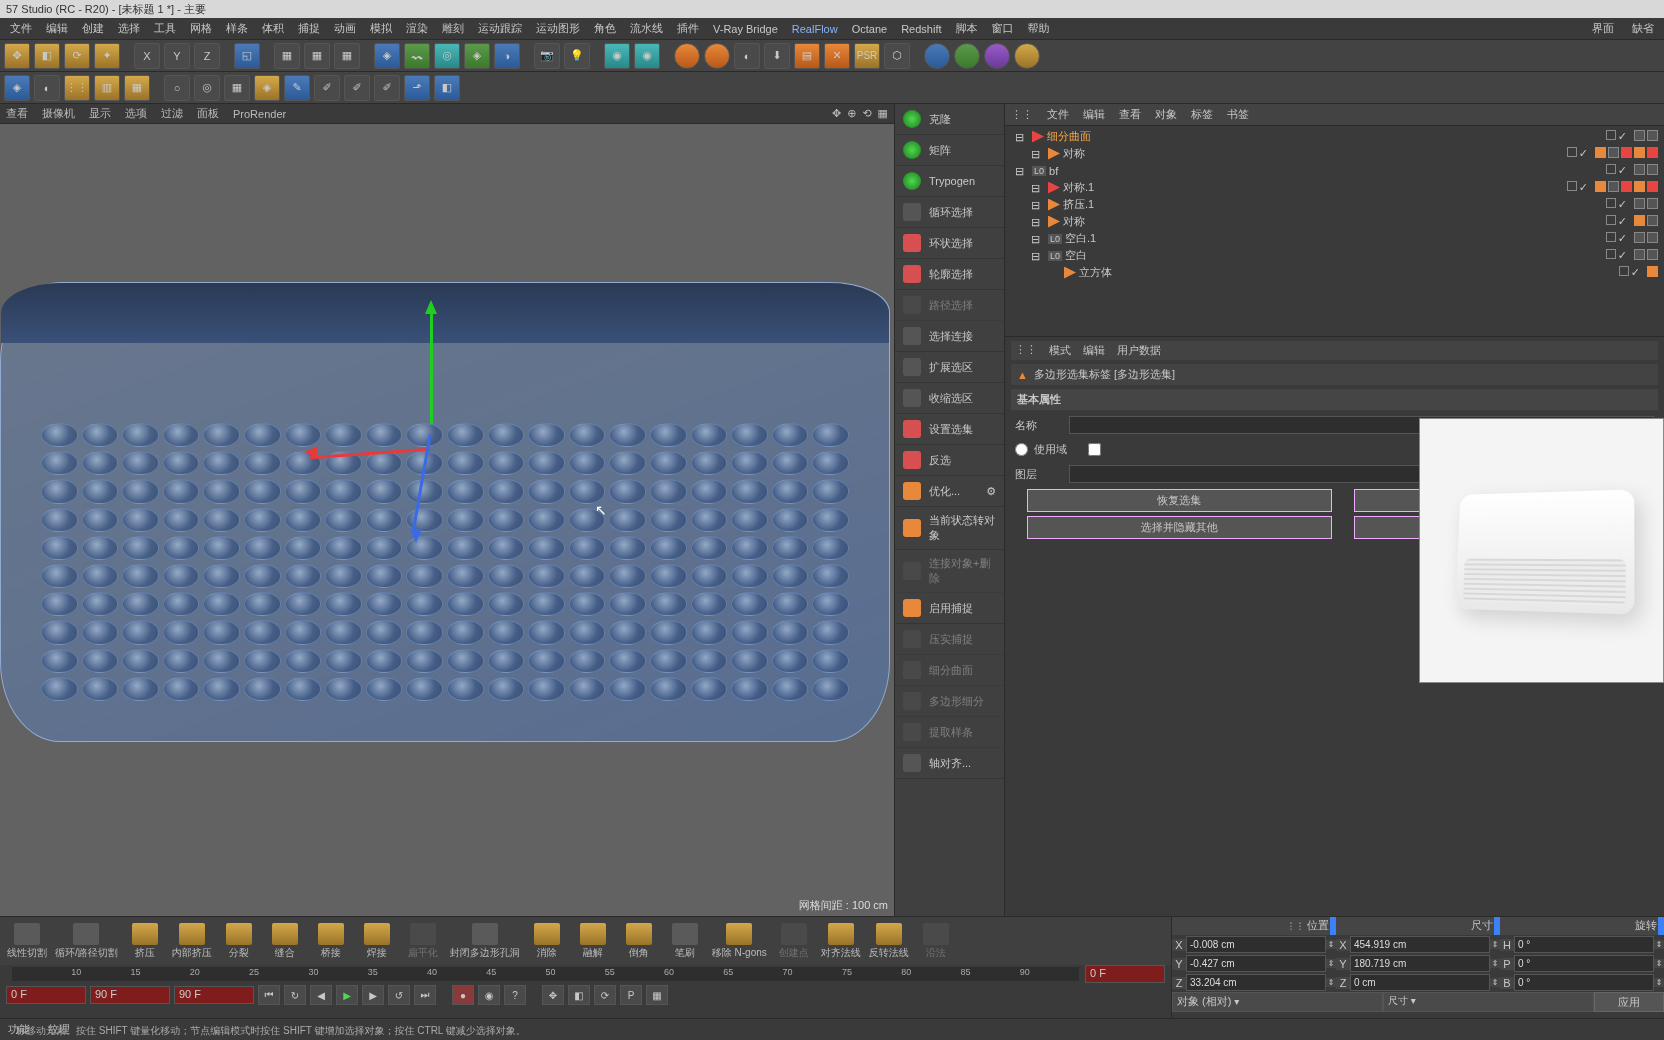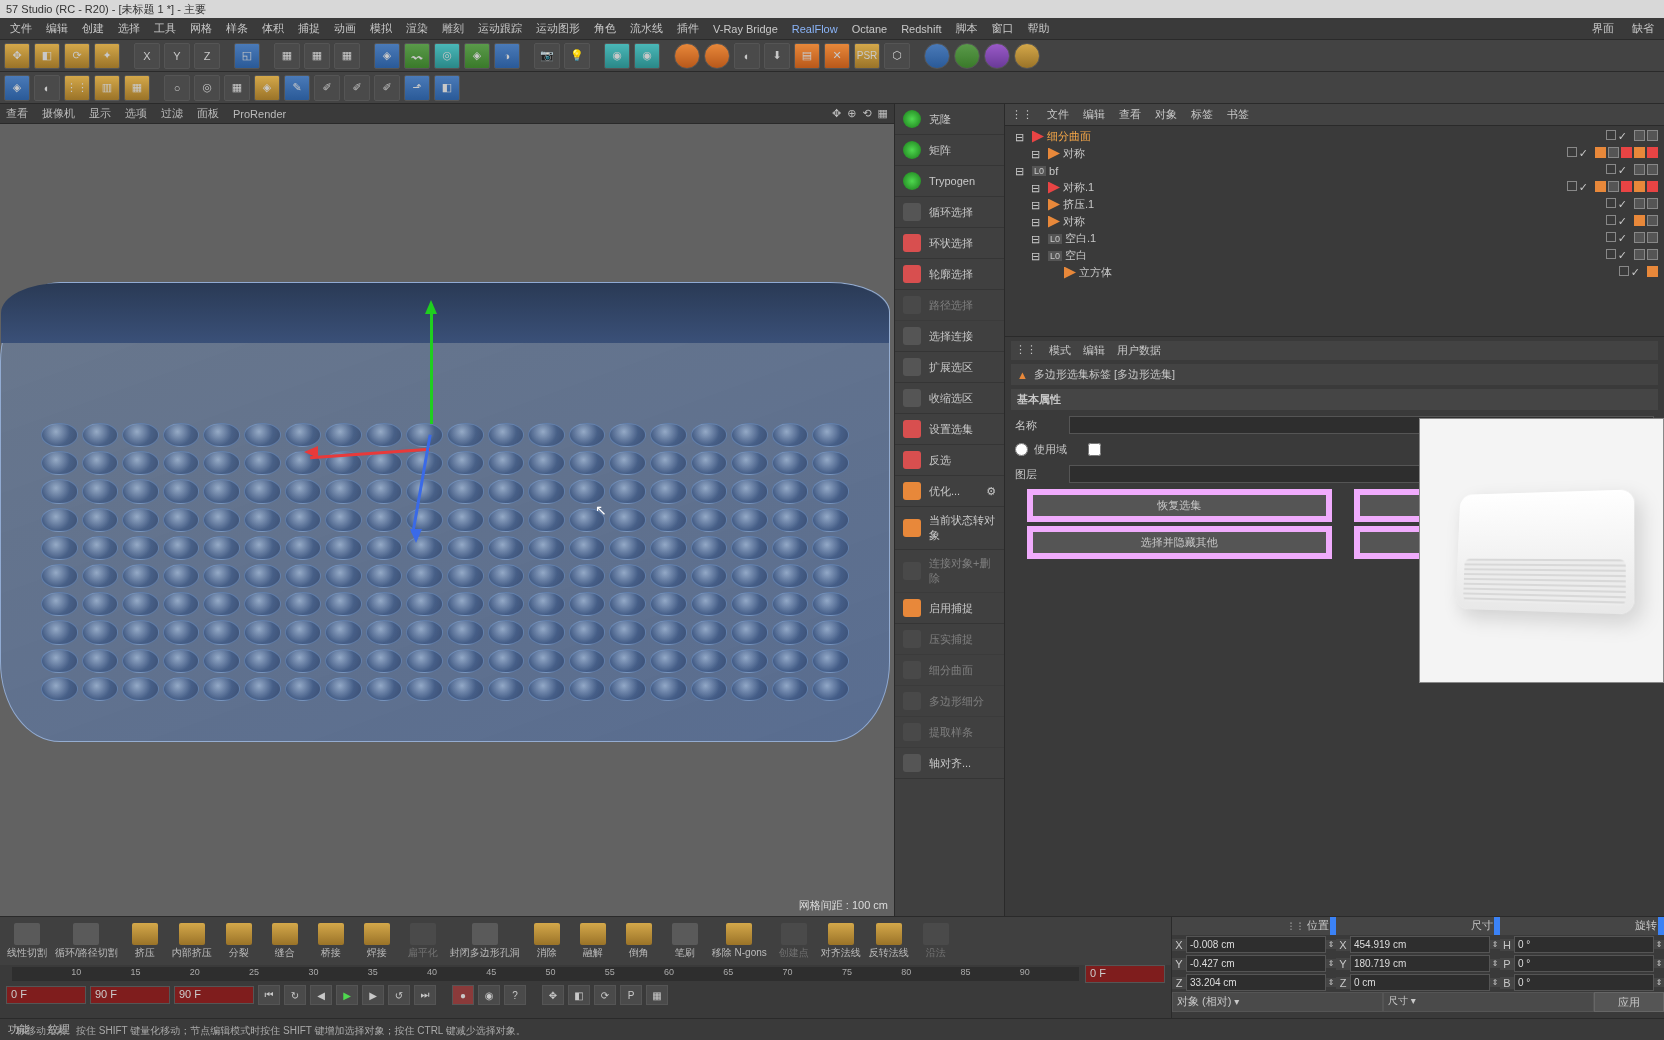--- a/index.html
+++ b/index.html
@@ -66,21 +66,21 @@
 .ref-speaker::after { content:""; position:absolute; left:8px; right:8px; bottom:8px; height:44px; background:repeating-linear-gradient(#d8d8d8 0 2px,#ececec 2px 5px); border-radius:6px; }
 .attr-panel { flex:1; background:#3a3a3a; border-top:1px solid #2a2a2a; padding:4px 6px; display:flex; flex-direction:column; gap:4px; overflow:hidden; }
 .attr-tabs { display:flex; gap:12px; padding:2px 4px; background:#434343; }
 .attr-hdr { display:flex; align-items:center; gap:6px; background:#434343; padding:3px 6px; }
 .attr-hdr .warn { color:#e8883a; }
 .attr-sec { background:#454545; padding:3px 6px; font-weight:bold; }
 .attr-row { display:flex; align-items:center; gap:6px; padding:2px 4px; }
 .attr-row label { width:48px; }
 .attr-row input[type=text] { flex:1; background:#2e2e2e; border:1px solid #555; color:#ddd; padding:2px 16px; height:18px;text-align:right; }
 .attr-btns { display:flex; gap:6px; }
-.abtn { flex:1; background:#555; border:6px solid #f0abfc; text-align:center; padding:3px;margin-left:16px; }
+.abtn { flex:1; background:#555; border:1px solid #f0abfc; text-align:center; padding:3px;margin-left:16px; }
 .bottom-area { height:102px; background:#3a3a3a; border-top:1px solid #2a2a2a; display:flex; flex-direction:column; }
 .tool-palette { height:48px; display:flex; align-items:center; padding:2px 4px; gap:2px; background:#404040; }
 .tp-item { display:flex; flex-direction:column; align-items:center; gap:1px; min-width:44px; padding:2px 3px; }
 .tp-item .ic { width:26px; height:22px; background:#5a5a5a; border-radius:2px; }
 .tp-item.gold .ic { background:linear-gradient(#d4a84a,#9a7328); }
 .tp-item span { font-size:10px; color:#bbb; white-space:nowrap; }
 .tp-item.dim { opacity:0.4; }
 .timeline { height:18px; background:#3a3a3a; display:flex; align-items:center; padding:0 6px; position:relative; }
 .tl-ruler { flex:1; height:14px; background:#2e2e2e; position:relative; margin:0 6px; }
 .tl-tick { position:absolute; top:0; font-size:9px; color:#aaa; }

